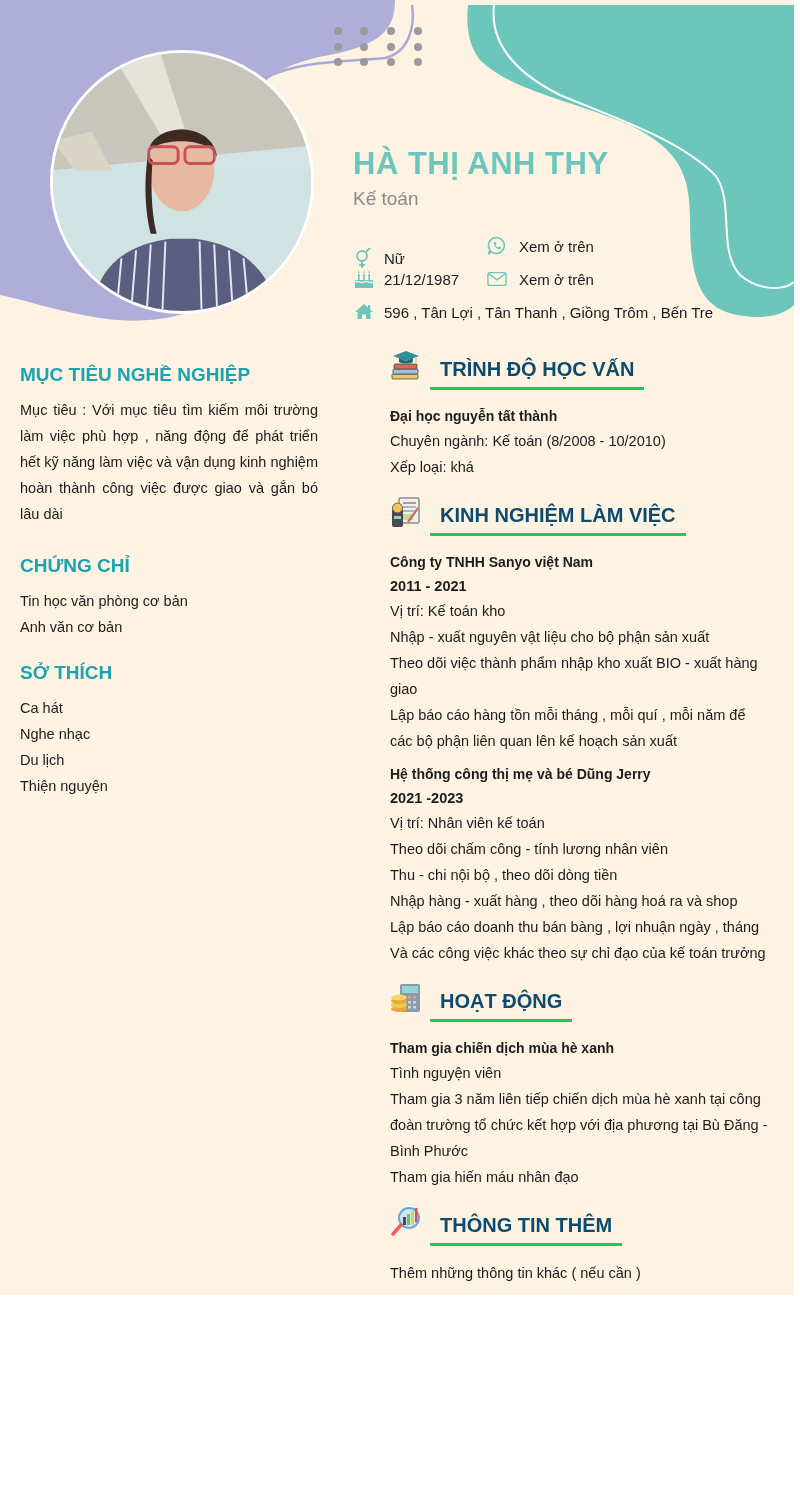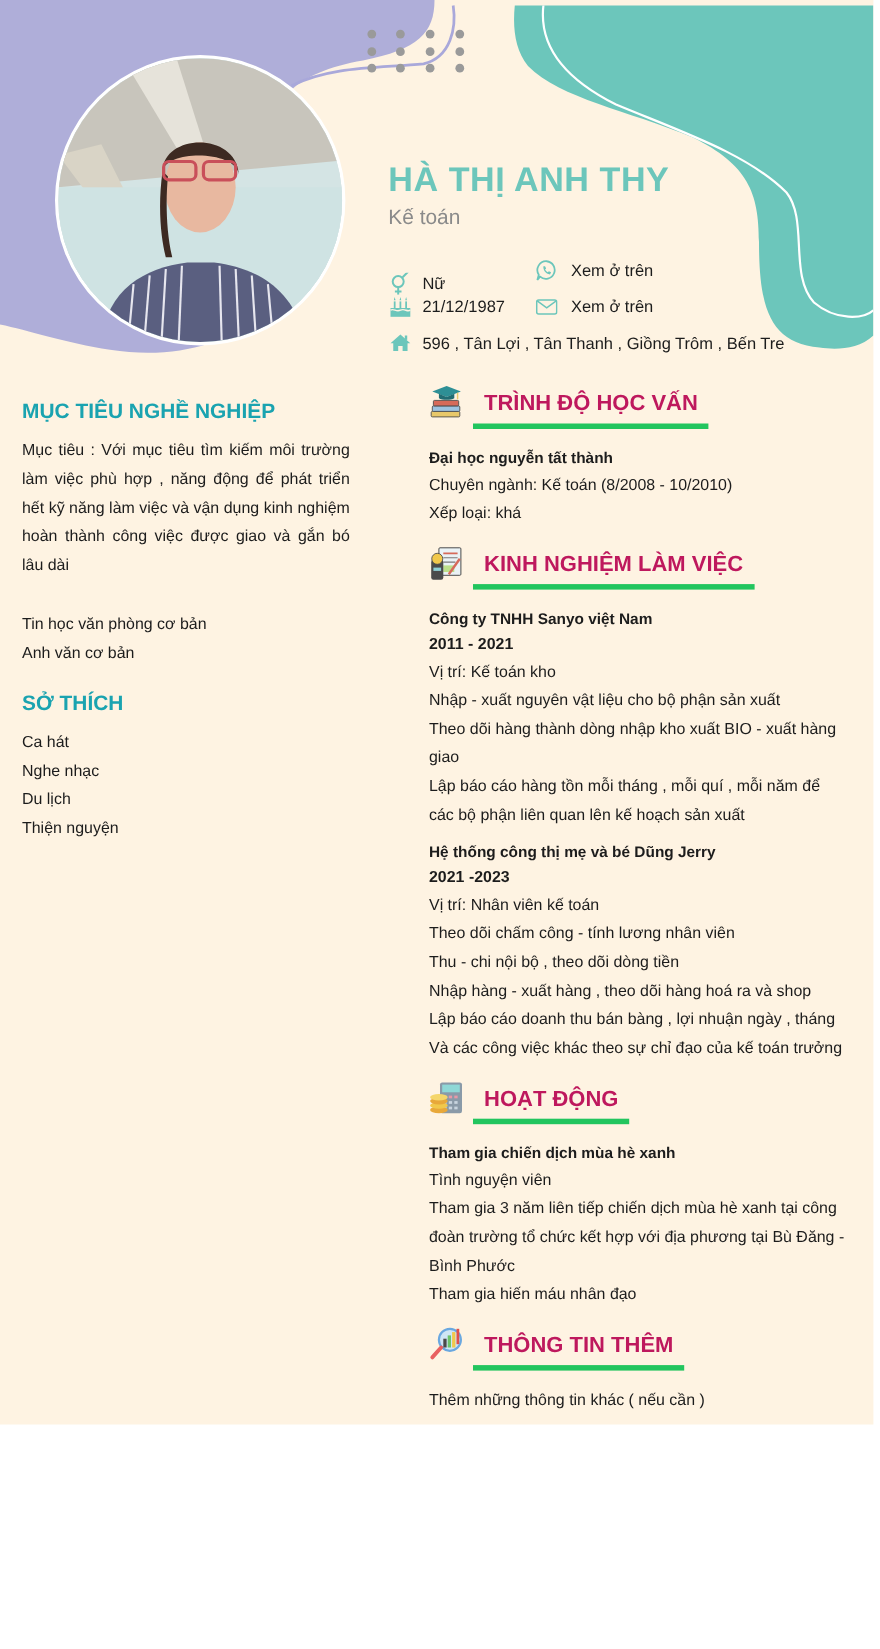--- a/index.html
+++ b/index.html
@@ -18,21 +18,21 @@
 
   .left { position: absolute; left: 20px; top: 364px; width: 298px; }
   .lh { font-size: 19px; font-weight: bold; color: #1aa3b0; margin-bottom: 11px; }
   .para { font-size: 14.5px; line-height: 26px; text-align: justify; }
   .litem { font-size: 14.5px; line-height: 26px; }
   .lsec { margin-bottom: 22px; }
 
   .right { position: absolute; left: 390px; top: 346px; width: 380px; }
   .rhead { display: flex; align-items: flex-end; height: 44px; margin-bottom: 14px; position: relative; }
   .rhead .rico { width: 32px; height: 32px; position: absolute; left: 0; top: 4px; }
-  .rhead .rtitle { margin-left: 40px; padding: 0 10px 6px 10px; font-size: 20px; font-weight: bold; color: #be185d; border-bottom: 5px solid #22c55e; }
+  .rhead .rtitle { margin-left: 40px; padding: 0 10px 6px 10px; font-size: 20px; font-weight: bold; color: #0c4a6e; border-bottom: 3px solid #22c55e; }
   .rbold { font-size: 14px; font-weight: bold; line-height: 24px; }
   .rbold2 { font-size: 14.5px; font-weight: bold; line-height: 24px; }
   .rline { font-size: 14.5px; line-height: 26px; }
   .rsec { margin-bottom: 12px; }
   .gap { height: 8px; }
 
   .footer { position: absolute; left: 658px; top: 1452px; font-family: "Liberation Mono", "DejaVu Sans Mono", monospace; font-size: 14px; color: #2a2a2a; text-align: right; }
 </style>
 </head>
 <body>
@@ -148,20 +148,21 @@
     </span>
     <span>596 , Tân Lợi , Tân Thanh , Giồng Trôm , Bến Tre</span>
   </div>
 
   <div class="left">
     <div class="lsec">
       <div class="lh">MỤC TIÊU NGHỀ NGHIỆP</div>
       <div class="para">Mục tiêu  : Với mục tiêu tìm kiếm môi trường làm việc phù hợp , năng động để phát triển hết kỹ năng làm việc và vận dụng kinh nghiệm hoàn thành công việc được giao và gắn bó lâu dài</div>
     </div>
     <div class="lsec" style="margin-top:28px;">
+      <div class="lh">CHỨNG CHỈ</div>
       <div class="litem">Tin học văn phòng cơ bản</div>
       <div class="litem">Anh văn cơ bản</div>
     </div>
     <div class="lsec">
       <div class="lh">SỞ THÍCH</div>
       <div class="litem">Ca hát</div>
       <div class="litem">Nghe nhạc</div>
       <div class="litem">Du lịch</div>
       <div class="litem">Thiện nguyện</div>
     </div>
@@ -200,21 +201,21 @@
           <line x1="28" y1="12" x2="18" y2="26" stroke="#d66a5a" stroke-width="2.2"></line>
         </svg>
         <span class="rtitle">KINH NGHIỆM LÀM VIỆC</span>
       </div>
 
       <div>
         <div class="rbold">Công ty TNHH Sanyo việt Nam</div>
         <div class="rbold2">2011 - 2021</div>
         <div class="rline">Vị trí: Kế toán kho</div>
         <div class="rline">Nhập - xuất nguyên vật liệu cho bộ phận sản xuất</div>
-        <div class="rline">Theo dõi hàng thành dòng nhập kho xuất BIO - xuất hàng giao</div>
+        <div class="rline">Theo dõi việc thành phẩm nhập kho xuất BIO - xuất hàng giao</div>
         <div class="rline">Lập báo cáo hàng tồn mỗi tháng , mỗi quí , mỗi năm để các bộ phận liên quan lên kế hoạch sản xuất</div>
       </div>
       <div class="gap"></div>
       <div>
         <div class="rbold">Hệ thống công thị mẹ và bé Dũng Jerry</div>
         <div class="rbold2">2021 -2023</div>
         <div class="rline">Vị trí: Nhân viên kế toán</div>
         <div class="rline">Theo dõi chấm công - tính lương nhân viên</div>
         <div class="rline">Thu - chi nội bộ , theo dõi dòng tiền</div>
         <div class="rline">Nhập hàng - xuất hàng , theo dõi hàng hoá ra và shop</div>

